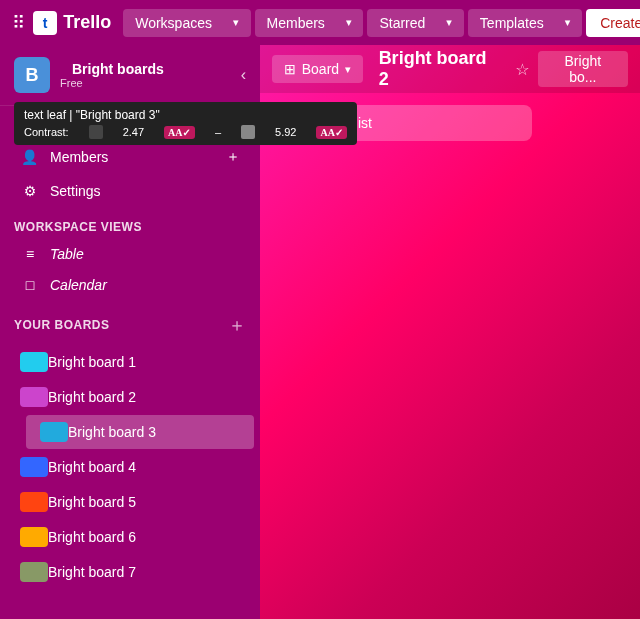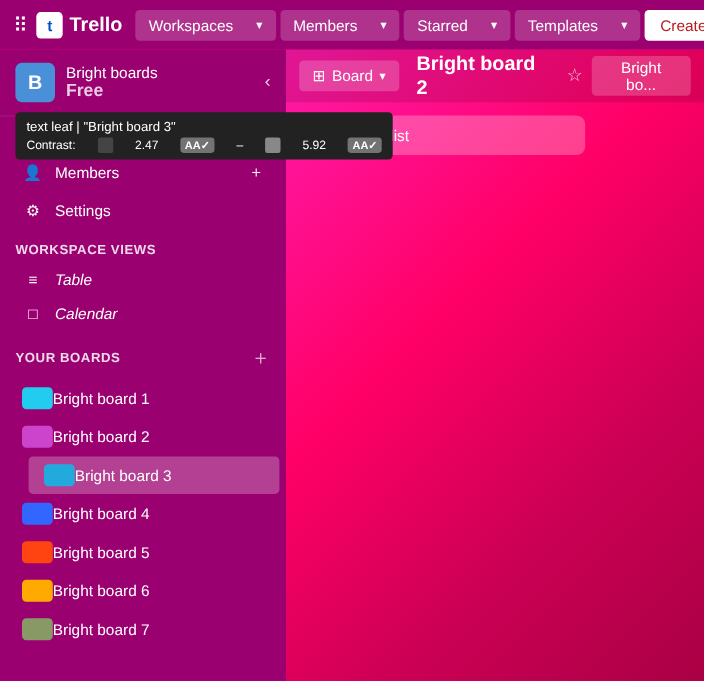--- a/index.html
+++ b/index.html
@@ -48,22 +48,22 @@
     .sidebar-header {
       display: flex; align-items: center; padding: 12px 14px; gap: 10px;
       border-bottom: 1px solid rgba(255,255,255,0.1);
     }
     .sidebar-workspace-icon {
       width: 36px; height: 36px; background: #4a90d9; border-radius: 6px;
       display: flex; align-items: center; justify-content: center;
       font-weight: bold; font-size: 18px; color: white; flex-shrink: 0;
     }
     .sidebar-workspace-info { flex: 1; }
-    .sidebar-workspace-name { font-weight: normal; font-size: 14px; }
-    .sidebar-workspace-plan { font-size: 16px; opacity: 0.8; font-weight: bold; }
+    .sidebar-workspace-name { font-weight: bold; font-size: 14px; margin-left: 12px; }
+    .sidebar-workspace-plan { font-size: 11px; opacity: 0.8; }
     .sidebar-collapse-btn { background: none; border: none; color: white; cursor: pointer; font-size: 16px; opacity: 0.8; }
 
     .sidebar-nav-item {
       display: flex; align-items: center; gap: 10px; padding: 8px 14px;
       cursor: pointer; font-size: 14px; border-radius: 4px; margin: 1px 6px;
     }
     .sidebar-nav-icon { width: 20px; text-align: center; }
 
     .sidebar-section-header {
       padding: 12px 14px 4px 14px; font-size: 12px; font-weight: 700;
@@ -99,22 +99,22 @@
       border-radius: 4px;
       font-size: 12px;
       z-index: 100;
       white-space: nowrap;
     }
     .tooltip-contrast {
       display: flex; align-items: center; gap: 20px; margin-top: 3px; font-size: 11px;
     }
     .contrast-block { width: 14px; height: 14px; border-radius: 2px; }
     .aa-badge {
-      background: #737373; color: white; font-size: 10px; font-weight: bold;
-      padding: 1px 4px; border-radius: 3px;
+      background: #be185d; color: white; font-size: 10px; font-weight: bold;
+      padding: 1px 4px; border-radius: 3px; font-family: Liberation Serif, serif;
     }
 
     
     .board-area {
       flex: 1;
       background: linear-gradient(135deg, #ff1aaa 0%, #ff0066 40%, #cc0055 70%, #aa0044 100%);
       position: relative;
       overflow: hidden;
     }
     .board-topbar {

